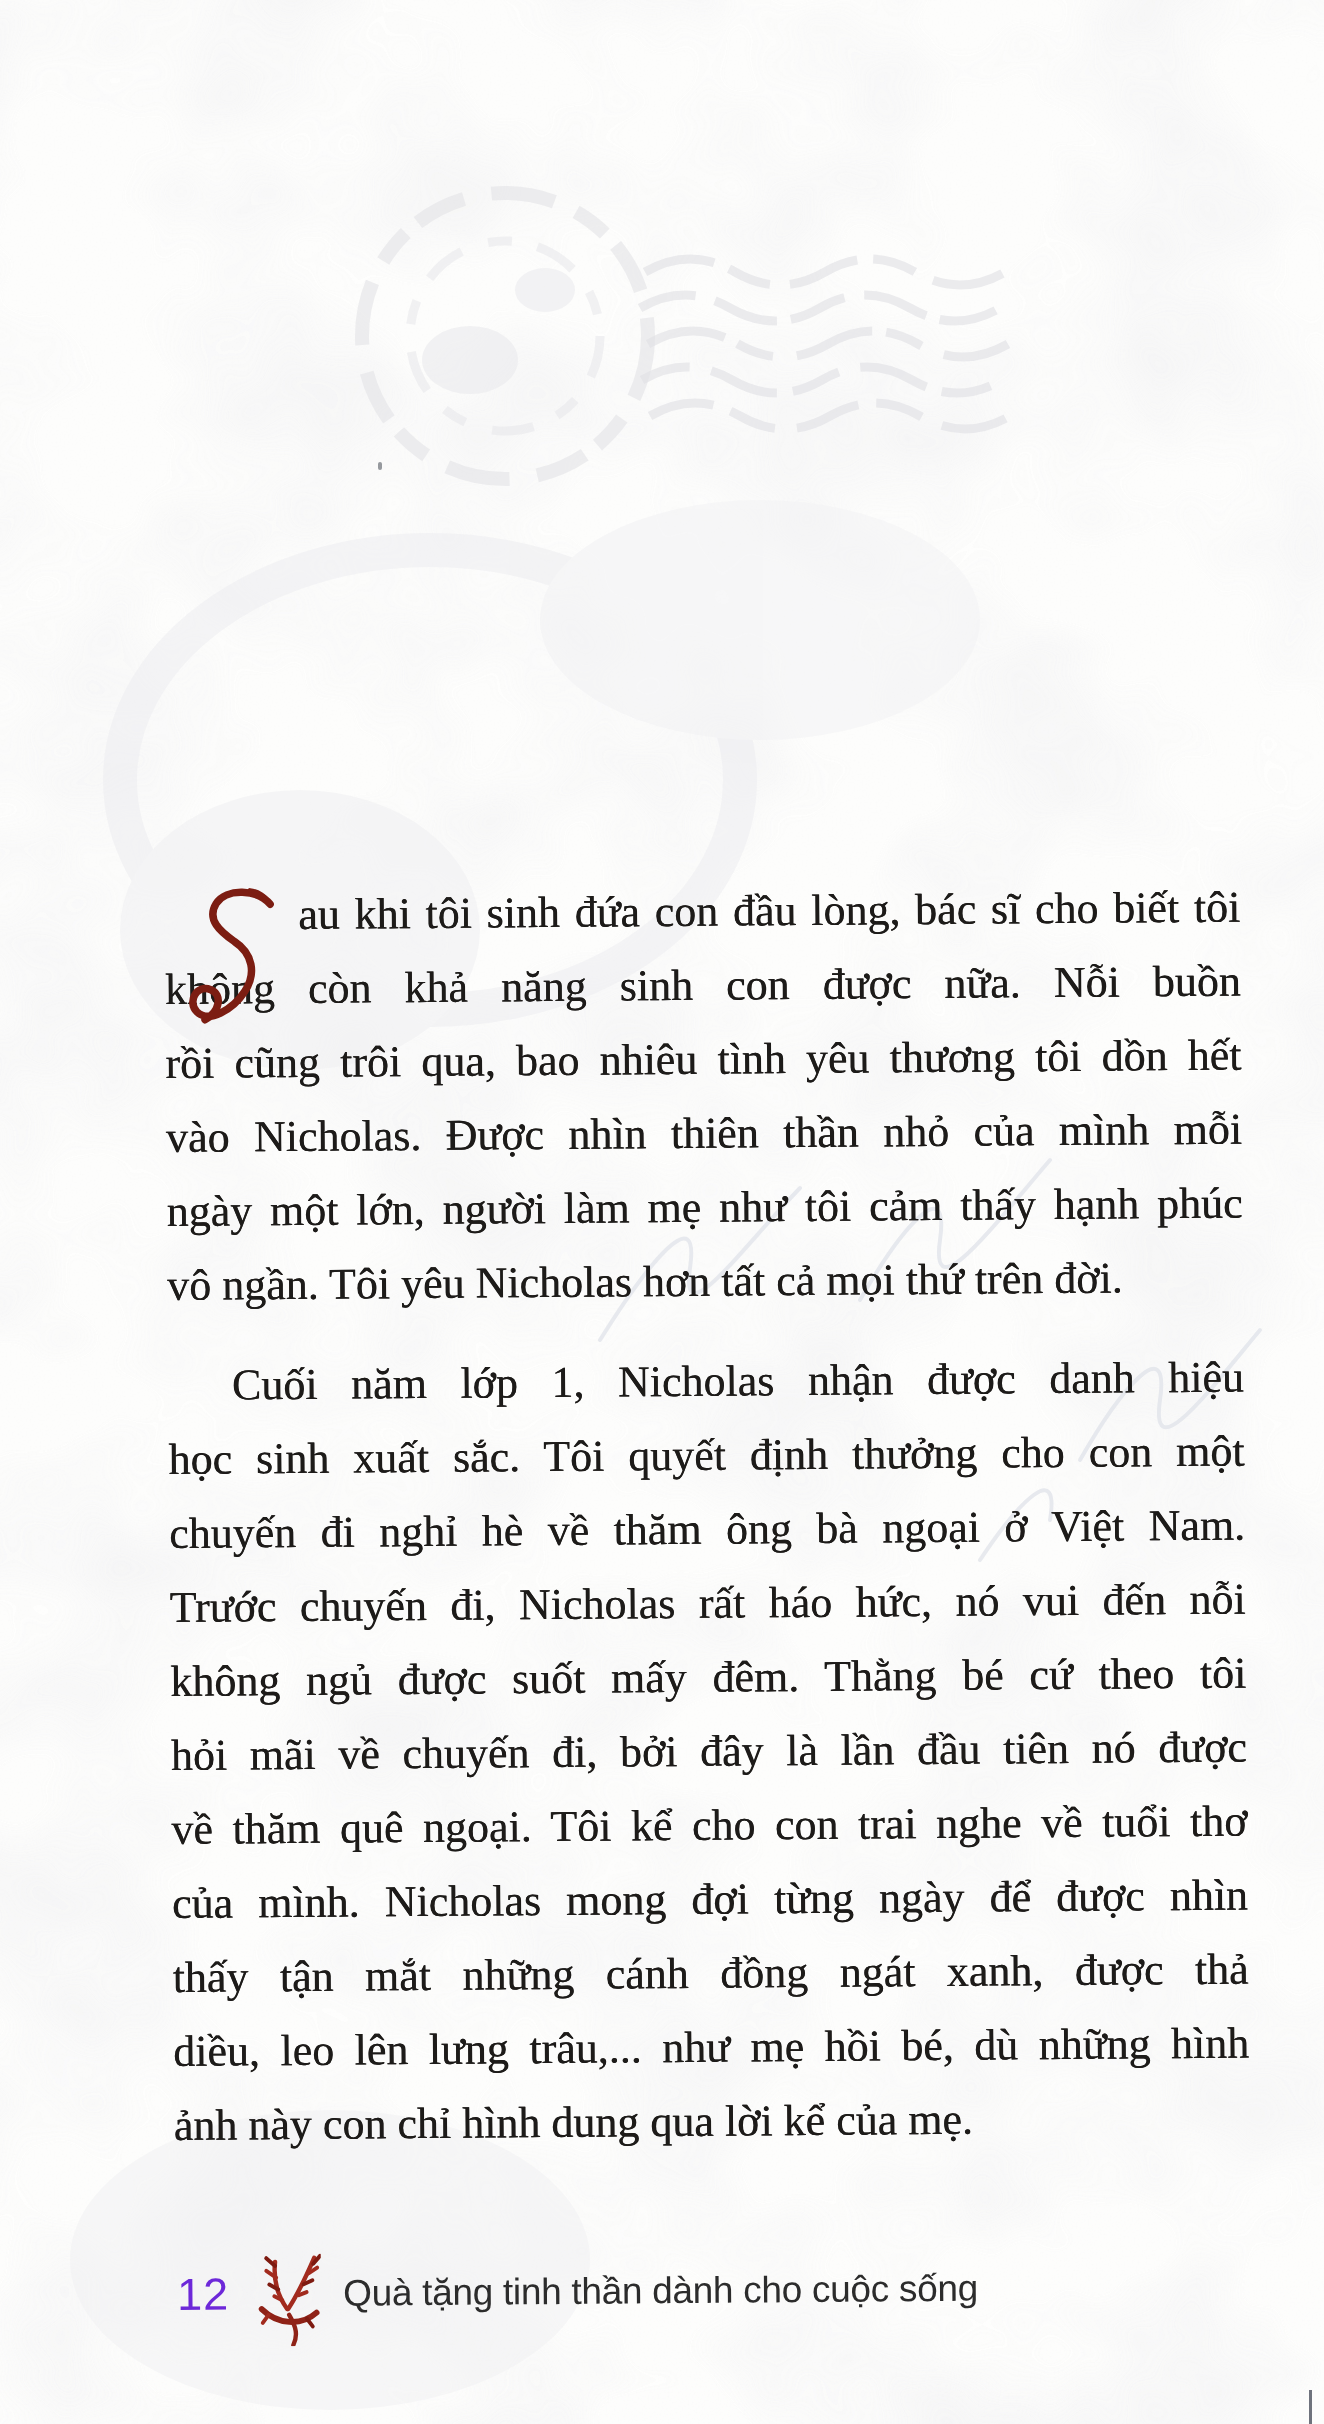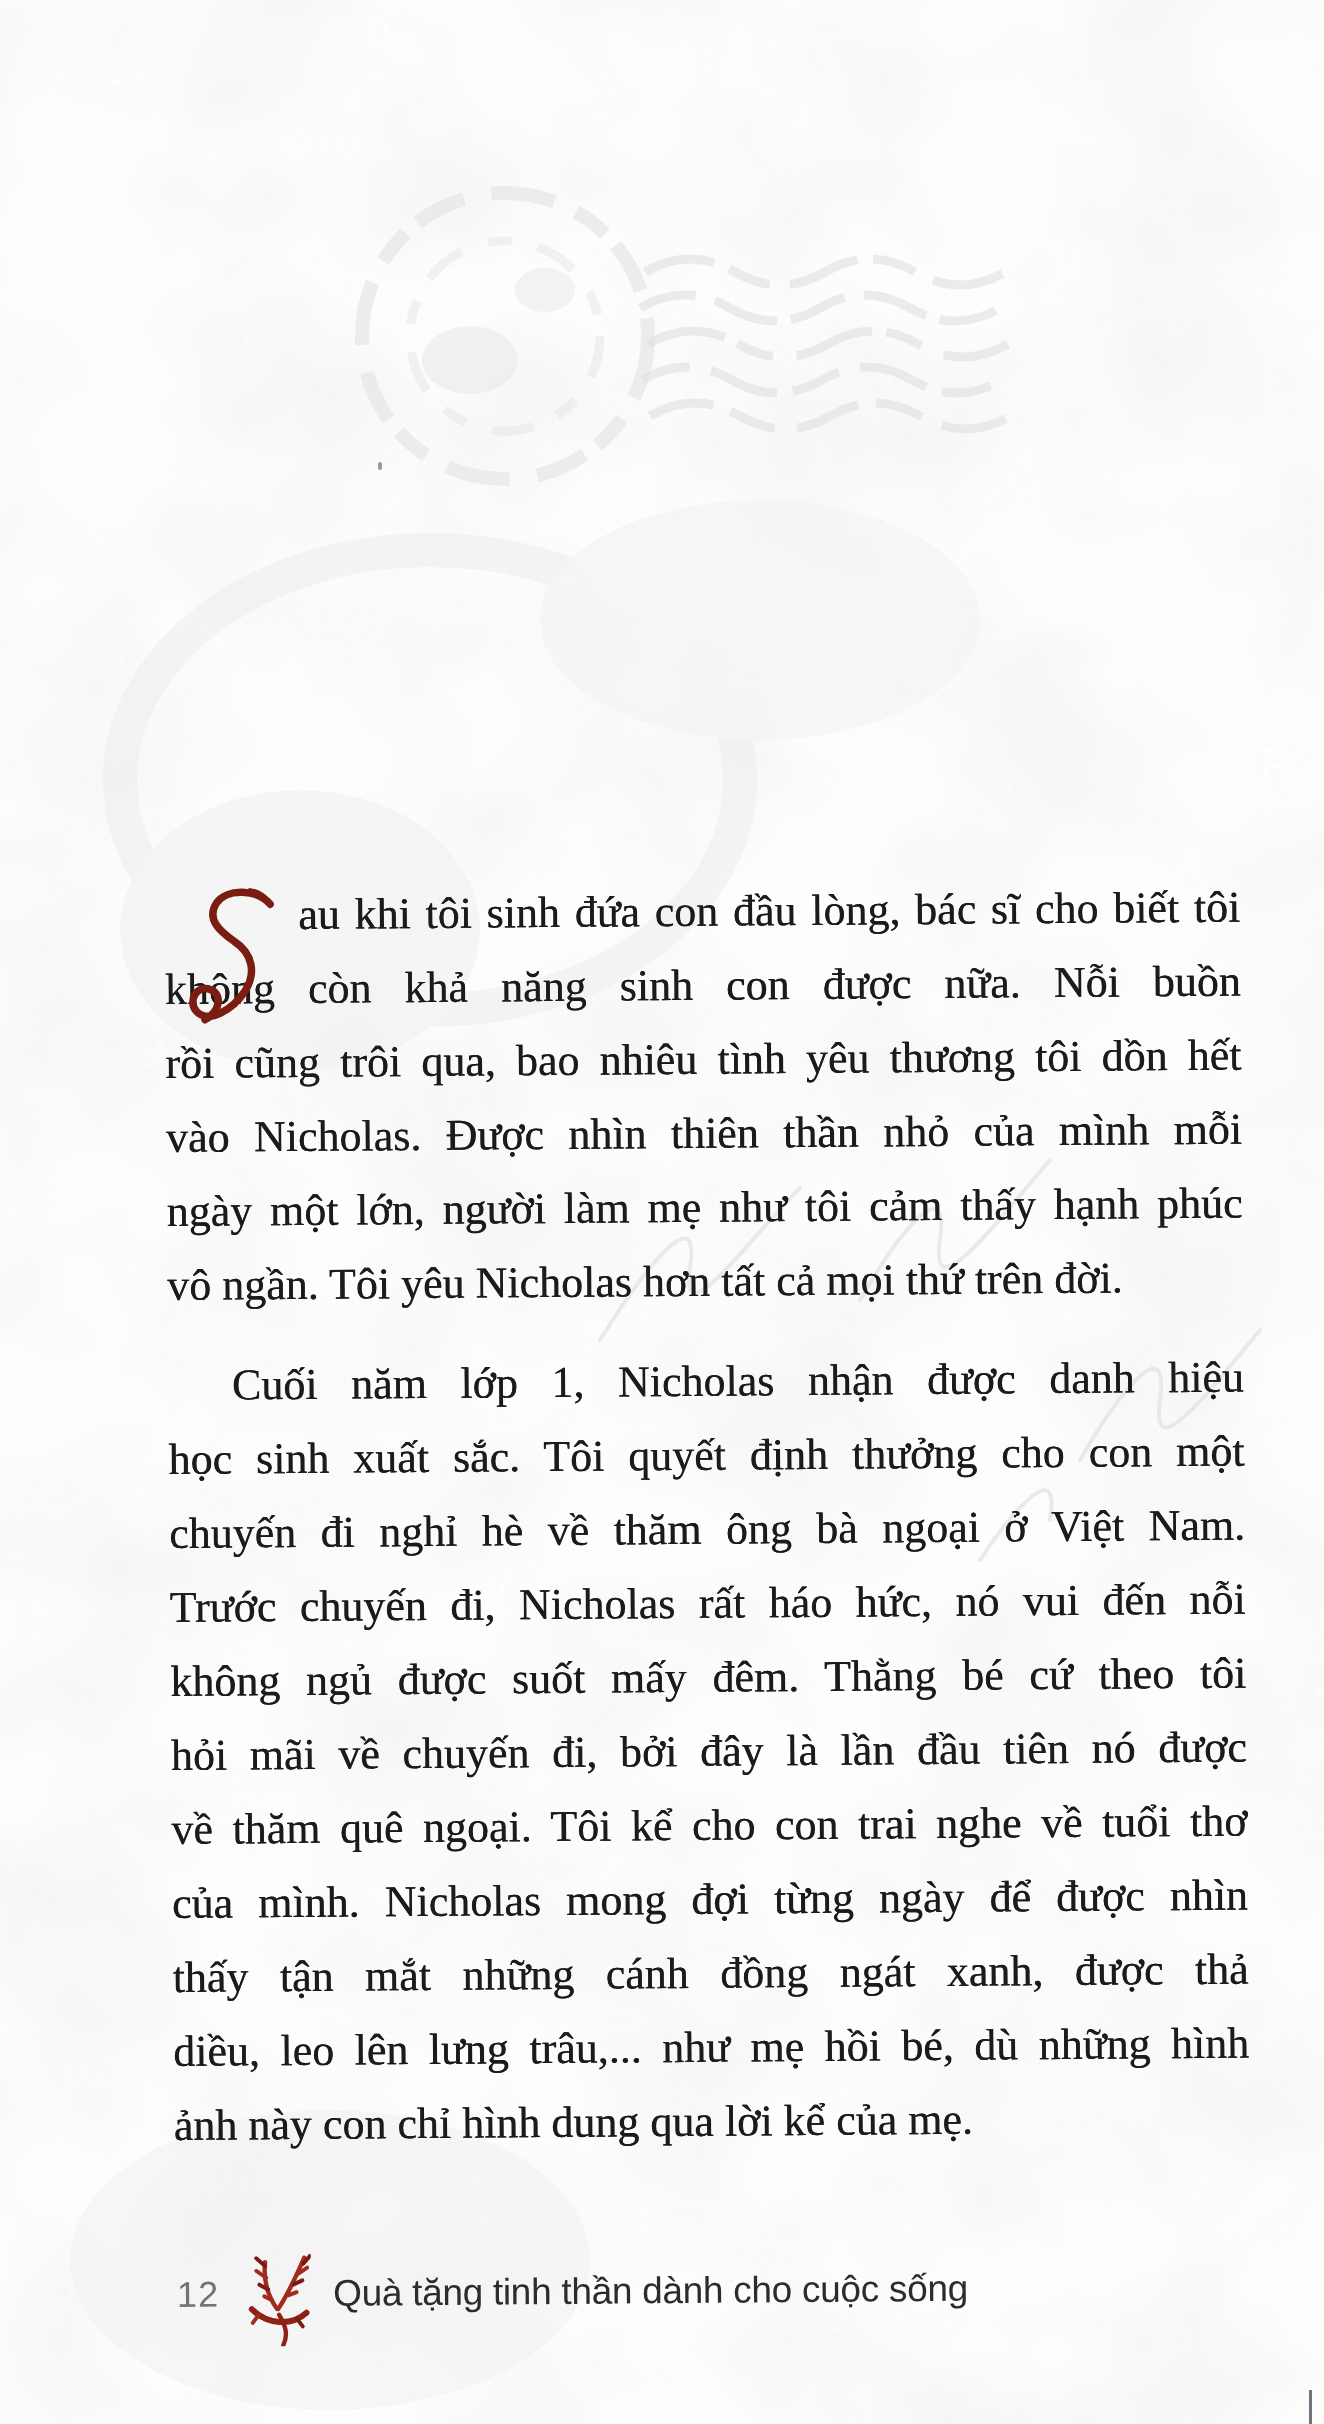--- a/index.html
+++ b/index.html
@@ -26,21 +26,21 @@
   .para-second{margin-top:26px;}
   .para-second .line:nth-child(1){padding-left:64px;}
   .dropcap{
     position:absolute;left:18px;top:8px;width:106px;height:154px;
   }
   .footer{
     position:absolute;left:170px;top:2246px;height:96px;
     display:flex;align-items:center;
     font-family:"Liberation Sans","DejaVu Sans",sans-serif;
   }
-  .page-number{font-size:36px;color:#737373;letter-spacing:1px;}
+  .page-number{font-size:45px;color:#6d28d9;letter-spacing:1px;}
   .ornament{width:66px;height:94px;margin-left:26px;margin-top:10px;}
   .footer-title{
     font-size:37px;color:#2c2c2c;margin-left:22px;letter-spacing:-0.3px;
   }
   .corner-mark{position:absolute;left:1309px;top:2390px;width:3px;height:34px;background:#565b66;opacity:.85;}
   .speck{position:absolute;left:378px;top:462px;width:4px;height:8px;background:#6b6f76;opacity:.7;border-radius:2px;}
 </style>
 </head>
 <body>
 

